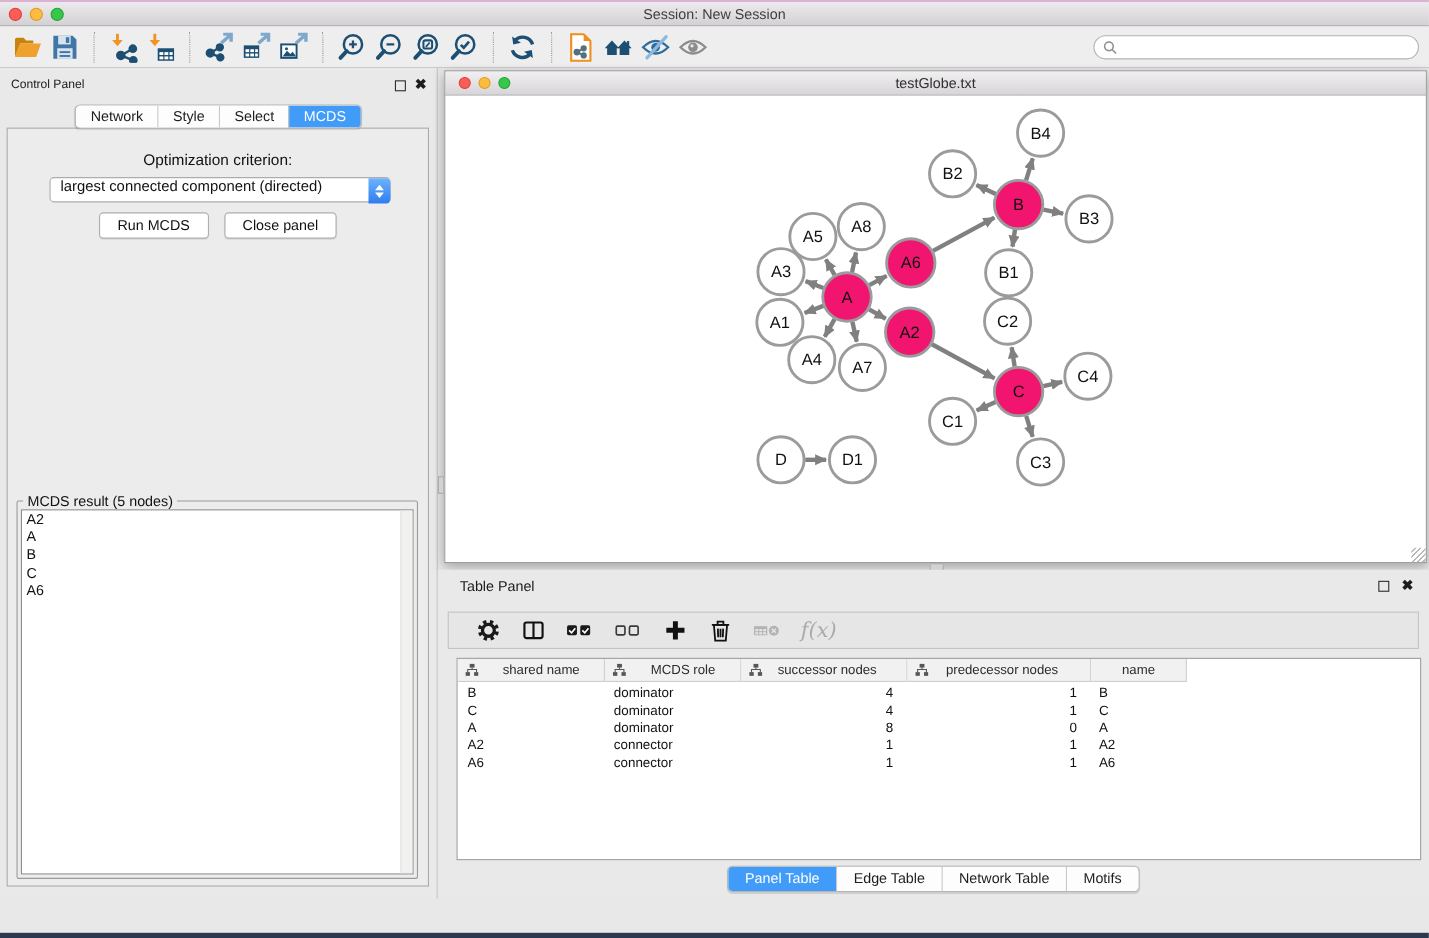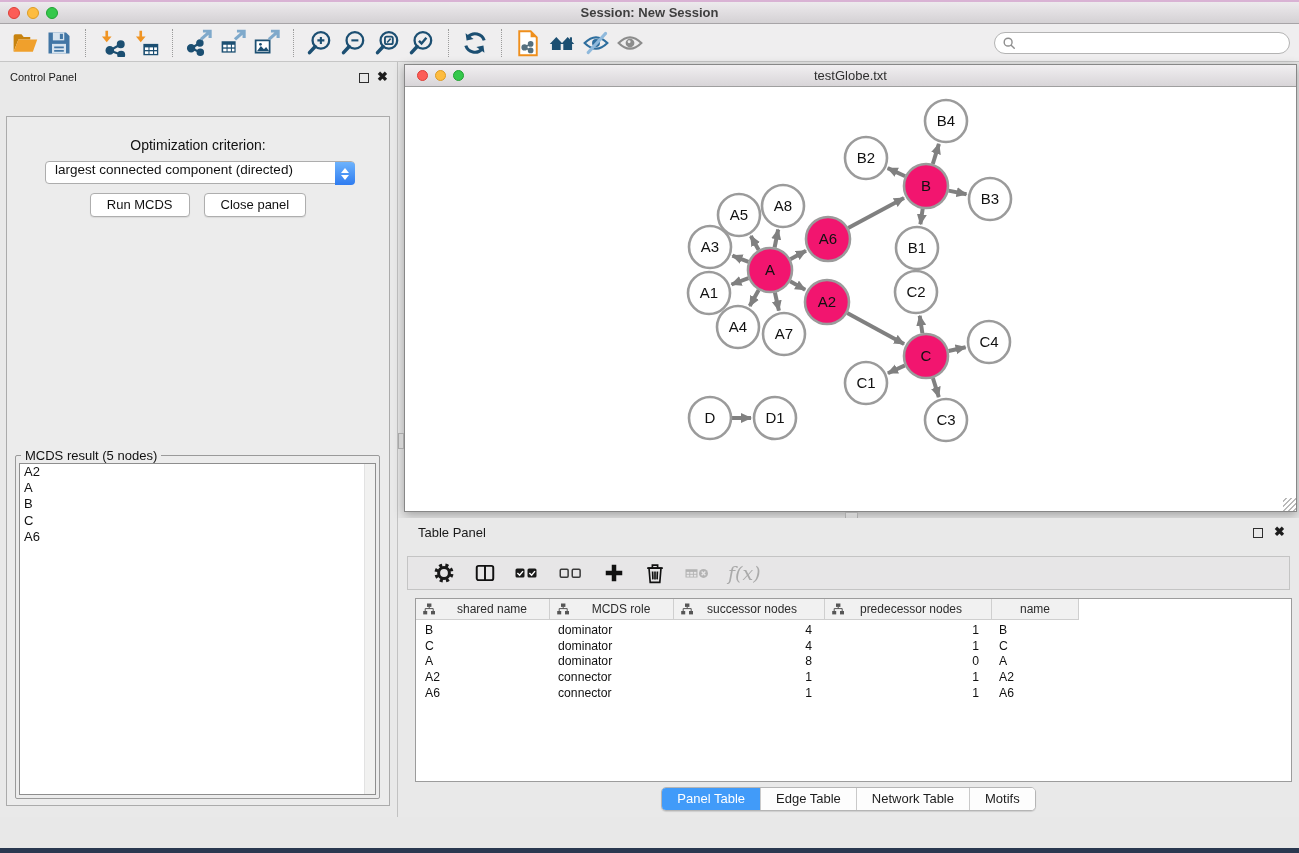--- a/index.html
+++ b/index.html
@@ -7,21 +7,21 @@
   body { font-family:"Liberation Sans", sans-serif; background:#e8e8e8; position:relative; }
 
   .screen { position:absolute; inset:0; }
 
   
   .desktop-top { position:absolute; left:0; top:0; width:100%; height:2px; background:#d9b2d4; }
   .desktop-bottom { position:absolute; left:0; bottom:0; width:100%; height:5px; background:#2a3850; }
 
   
   .titlebar { position:absolute; left:0; top:2px; width:100%; height:22px;
-    background:linear-gradient(#edeaed,#d4d1d4); border-bottom:1px solid #a7a4a7;font-weight:bold; }
+    background:linear-gradient(#edeaed,#d4d1d4); border-bottom:1px solid #a7a4a7; }
   .titlebar .title { position:absolute; left:0; right:0; top:3px; text-align:center;
     font-size:13px; color:#3e3e3e; }
   .lights { position:absolute; left:8px; top:5px; display:flex; gap:7px; }
   .light { width:12px; height:12px; border-radius:50%; }
   .light.red { background:#fc5d57; border:1px solid #dd3f38; }
   .light.yellow { background:#fdbc40; border:1px solid #dd9c24; }
   .light.green { background:#35c84b; border:1px solid #21a334; }
 
   
   .toolbar { position:absolute; left:0; top:24px; width:100%; height:38px;
@@ -307,20 +307,28 @@
     </div>
   </div>
 
   <div class="workspace">
 
     <aside class="control-panel">
       <div class="cp-header">
         <span class="cp-title">Control Panel</span>
         <span class="panel-float"></span>
         <span class="panel-close">✖</span>
+      </div>
+      <div class="cp-tabs">
+        <span class="seg" id="cp-tab-seg">
+            <span class="seg-item">Network</span>
+            <span class="seg-item">Style</span>
+            <span class="seg-item">Select</span>
+            <span class="seg-item active">MCDS</span>
+          </span>
       </div>
       <div class="cp-body">
         <div class="opt-label">Optimization criterion:</div>
         <div class="dropdown">
           <span class="dd-value">largest connected component (directed)</span>
           <span class="dd-stepper">
               <span class="tri-up"></span>
               <span class="tri-down"></span>
             </span>
         </div>

